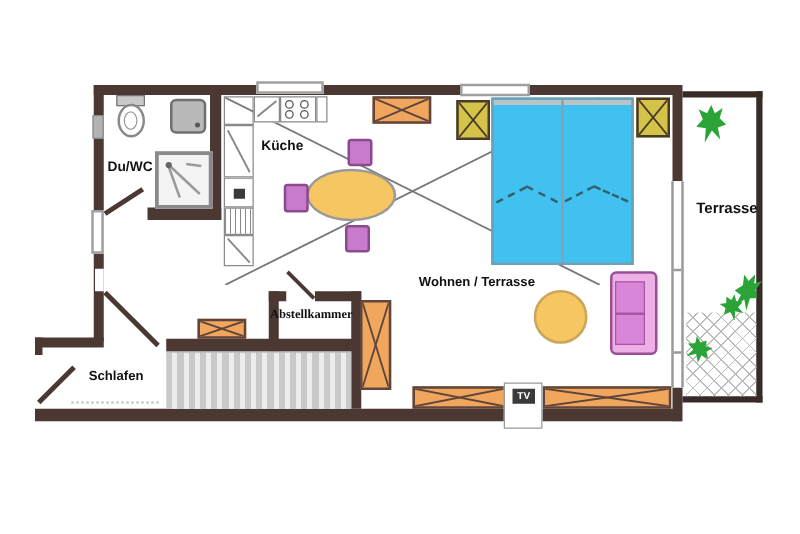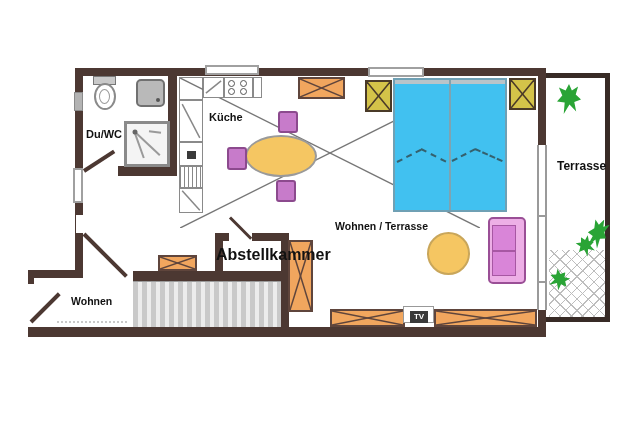--- a/index.html
+++ b/index.html
@@ -167,34 +167,34 @@
         <line x1="0" y1="0" x2="100%" y2="100%" stroke="#5f453c" stroke-width="1.5"></line>
         <line x1="100%" y1="0" x2="0" y2="100%" stroke="#5f453c" stroke-width="1.5"></line>
       </svg>
   </div>
   <div class="xbox" style="left:434px;top:309px;width:103px;height:18px;">
     <svg preserveAspectRatio="none">
         <line x1="0" y1="0" x2="100%" y2="100%" stroke="#5f453c" stroke-width="1.5"></line>
         <line x1="100%" y1="0" x2="0" y2="100%" stroke="#5f453c" stroke-width="1.5"></line>
       </svg>
   </div>
-  <div style="left:403px;top:306px;width:31px;height:17px;background:#fff;border:1px solid #999;">
+  <div style="left:403px;top:306px;width:31px;height:37px;background:#fff;border:1px solid #999;">
     <div style="left:6px;top:4px;width:18px;height:12px;background:#3a3a3a;color:#fff;font-size:8px;font-weight:bold;line-height:12px;text-align:center;font-family:'Liberation Sans',sans-serif;">TV</div>
   </div>
 
   <div style="left:133px;top:281px;width:148px;height:46px;background:repeating-linear-gradient(90deg,#c9c9c9 0 5px,#ececec 5px 9px);border-top:1px solid #9a9a9a;"></div>
 
   <div style="left:549px;top:250px;width:56px;height:67px;background:repeating-linear-gradient(45deg,#bdbdbd 0 1px,transparent 1px 8px),repeating-linear-gradient(-45deg,#bdbdbd 0 1px,transparent 1px 8px);"></div>
   <div class="plant" style="left:557px;top:84px;width:24px;height:30px;"></div>
   <div class="plant" style="left:588px;top:218px;width:19px;height:32px;transform:rotate(25deg);"></div>
   <div class="plant" style="left:577px;top:236px;width:18px;height:20px;transform:rotate(-30deg);"></div>
   <div class="plant" style="left:549px;top:270px;width:20px;height:20px;transform:rotate(40deg);"></div>
 
   <div style="left:57px;top:321px;width:70px;height:0;border-top:2px dotted #c9c9c9;"></div>
 
   <div class="label" style="left:86px;top:128px;font-size:11px;">Du/WC</div>
   <div class="label" style="left:209px;top:111px;font-size:11px;">Küche</div>
   <div class="label" style="left:335px;top:220px;font-size:10.5px;">Wohnen / Terrasse</div>
-  <div class="label" style="left:216px;top:246px;font-size:16px;">Abstellkammer</div>
-  <div class="label" style="left:71px;top:295px;font-size:10.5px;">Wohnen</div>
+  <div class="label" style="left:216px;top:246px;font-size:10px;font-family:Liberation Serif, serif;">Abstellkammer</div>
+  <div class="label" style="left:71px;top:295px;font-size:10.5px;">Schlafen</div>
   <div class="label" style="left:557px;top:134px;font-size:12px;margin-top:25px;">Terrasse</div>
 
 </div>
 
 </body></html>

